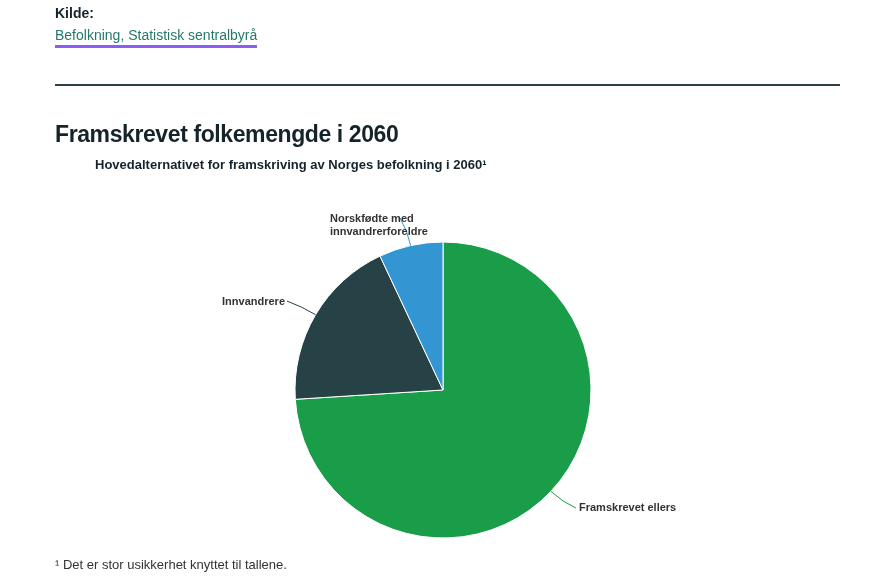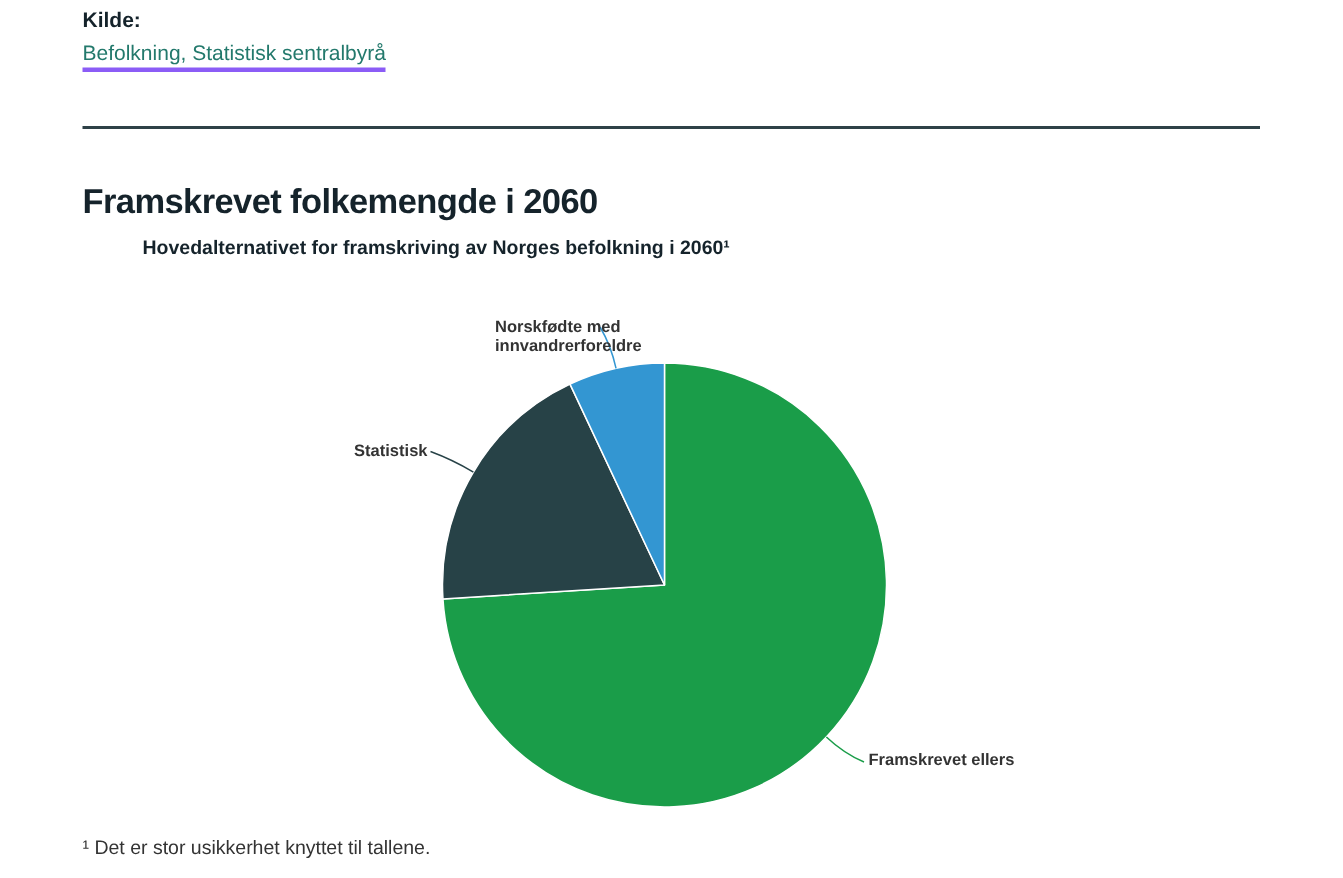--- a/index.html
+++ b/index.html
@@ -123,17 +123,17 @@
     <path d="M 443 390 L 443.0 242.0 A 148 148 0 1 1 295.3 399.3 Z" fill="#1a9d49" stroke="#ffffff" stroke-width="1" stroke-linejoin="round"></path>
     <path d="M 550.9 491.3 Q 562.6 502.3 576 508" fill="none" stroke="#1a9d49" stroke-width="1"></path>
     <path d="M 443 390 L 295.3 399.3 A 148 148 0 0 1 380.0 256.1 Z" fill="#274247" stroke="#ffffff" stroke-width="1" stroke-linejoin="round"></path>
     <path d="M 315.6 314.7 Q 301.8 306.5 287 301" fill="none" stroke="#274247" stroke-width="1"></path>
     <path d="M 443 390 L 380.0 256.1 A 148 148 0 0 1 443.0 242.0 Z" fill="#3396d2" stroke="#ffffff" stroke-width="1" stroke-linejoin="round"></path>
     <path d="M 410.7 245.6 Q 407.2 229.9 400 218" fill="none" stroke="#3396d2" stroke-width="1"></path>
   </svg>
 
 <div class="slice-label lbl-0">Framskrevet ellers</div>
 
-<div class="slice-label lbl-1">Statistisk</div>
+<div class="slice-label lbl-1">Innvandrere</div>
 
 <div class="slice-label lbl-2">Norskfødte med innvandrerforeldre</div>
 
 <div class="footnote">¹ Det er stor usikkerhet knyttet til tallene.</div>
 
 </body></html>

